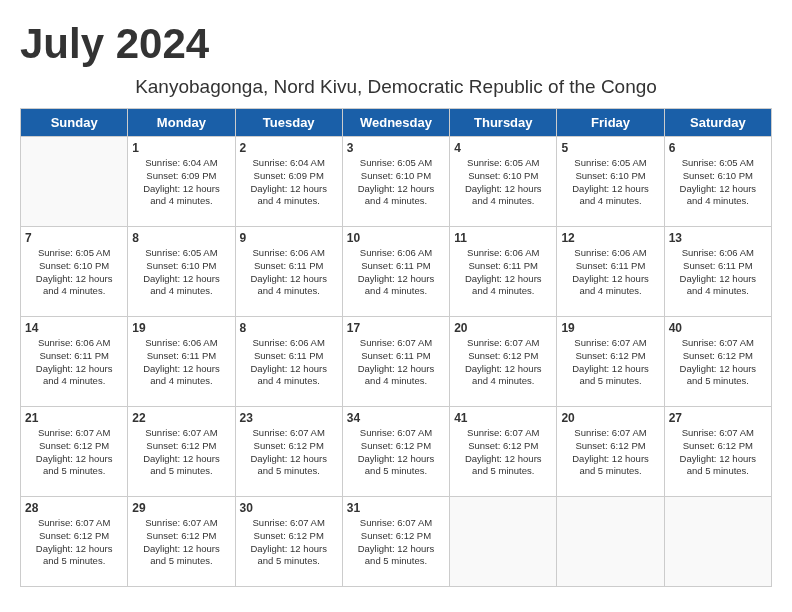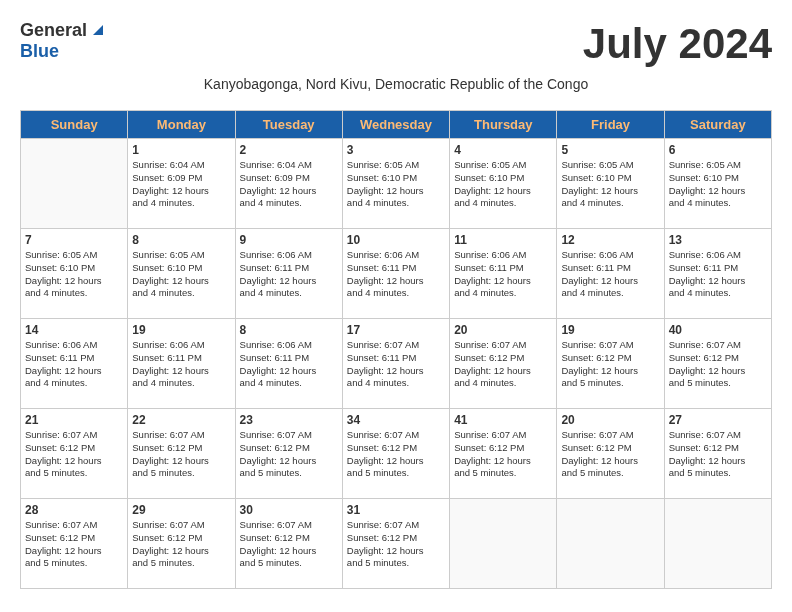--- a/index.html
+++ b/index.html
@@ -35,33 +35,33 @@
       display: flex;
       align-items: center;
     }
     .month-title {
       font-size: 42px;
       font-weight: bold;
       color: #333;
       text-align: left;
     }
     .location-title {
-      font-size: 14px;
+      font-size: 19px;
       color: #333;
       text-align: center;
-      margin-bottom: 18px;
+      margin-bottom: 10px;
       font-weight: normal;
     }
     .calendar {
       width: 100%;
       border-collapse: collapse;
     }
     .calendar th {
       background-color: #1a5fa8;
-      color: #fdba74;
+      color: #ffffff;
       padding: 6px 4px;
       font-size: 13px;
       text-align: center;
       border: 1px solid #ccc;
     }
     .calendar td {
       border: 1px solid #ccc;
       vertical-align: top;
       padding: 4px;
       font-size: 10px;
@@ -73,40 +73,30 @@
     .day-num {
       font-weight: bold;
       font-size: 12px;
       margin-bottom: 2px;
       display: block;
     }
     .day-info {
       font-size: 9.5px;
       line-height: 1.35;
       color: #333;
+      text-align: center;
     }
     .empty-cell {
       background: #f9f9f9;
     }
   </style>
 </head>
 <body>
 
 <div class="header">
-  <div class="logo">
-    <div class="logo-row">
-      <span class="logo-general">General</span>
-      <svg width="18" height="18" viewBox="0 0 18 18" style="margin-left:2px;margin-top:-2px;">
-        <polygon points="4,14 14,14 14,4" fill="#1a5fa8"></polygon>
-      </svg>
-    </div>
-    <div>
-      <span class="logo-blue">Blue</span>
-    </div>
-  </div>
   <div class="month-title">July 2024</div>
 </div>
 
 <div class="location-title">Kanyobagonga, Nord Kivu, Democratic Republic of the Congo</div>
 
 <table class="calendar">
   <thead>
     <tr>
 
     <th>Sunday</th>

